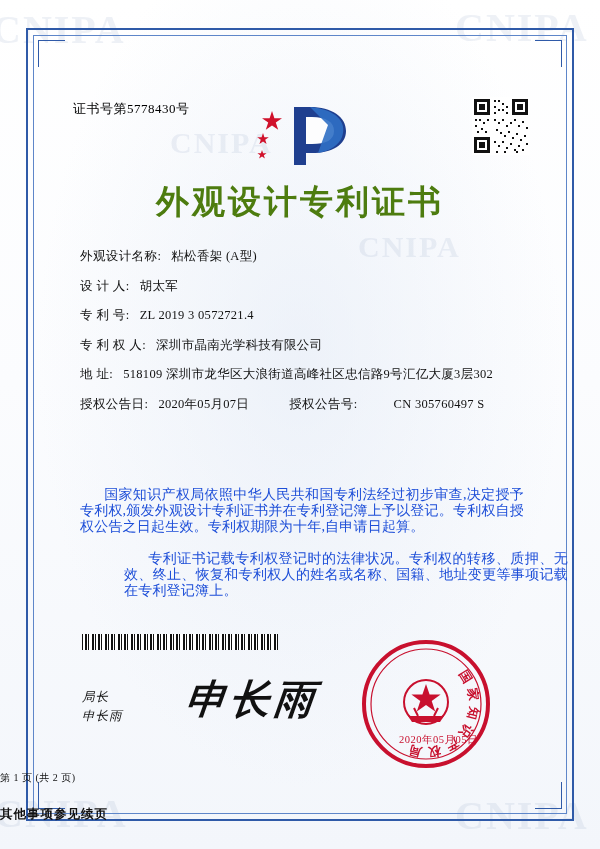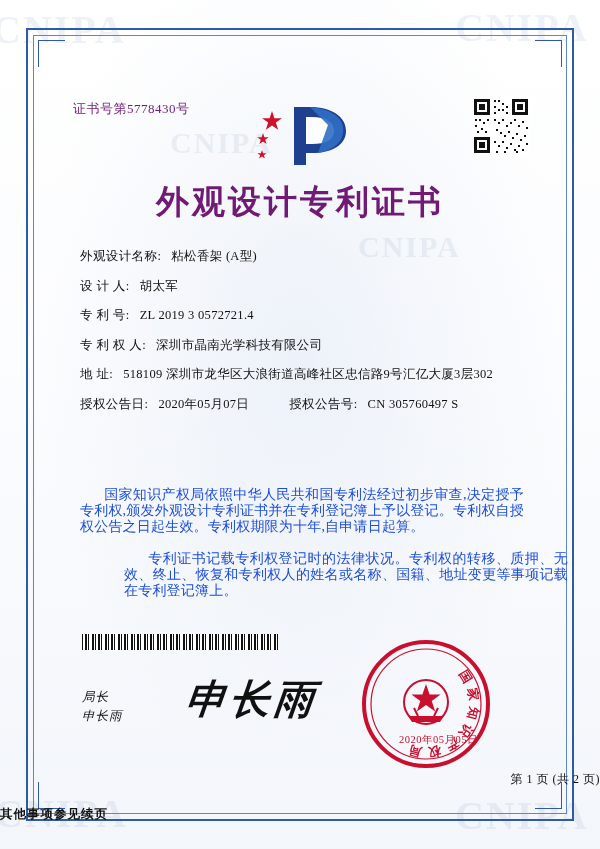--- a/index.html
+++ b/index.html
@@ -70,21 +70,21 @@
   .corner.tl { left: 38px;  top: 40px;  border-left-width: 1px; border-top-width: 1px; }
   .corner.tr { right: 38px; top: 40px;  border-right-width: 1px; border-top-width: 1px; }
   .corner.bl { left: 38px;  bottom: 40px; border-left-width: 1px; border-bottom-width: 1px; }
   .corner.br { right: 38px; bottom: 40px; border-right-width: 1px; border-bottom-width: 1px; }
 
   
   .cert-no {
     position: absolute;
     left: 73px; top: 100px;
     font-size: 13px;
-    color: #701a75;
+    color: #000000;
     letter-spacing: 0.5px;
   }
 
   .logo {
     position: absolute;
     left: 250px; top: 103px;
     width: 104px; height: 66px;
   }
 
   .qr {
@@ -95,21 +95,21 @@
   }
 
   .title {
     position: absolute;
     left: 0; right: 0;
     top: 180px;
     text-align: center;
     font-size: 33px;
     font-weight: bold;
     letter-spacing: 3px;
-    color: #701a75;
+    color: #4d7c0f;
     font-family: "Liberation Serif", "DejaVu Serif", serif;
   }
 
   
   .fields {
     position: absolute;
     left: 80px; top: 248px;
     width: 448px;
   }
   .row {
@@ -122,21 +122,21 @@
   .row .lbl {
     white-space: nowrap;
     letter-spacing: 0.4px;
   }
   .row .val {
     margin-left: 10px;
     letter-spacing: 0.3px;
   }
 
   .row.split { display: flex; align-items: flex-end; }
-  .row.split .seg2 { margin-left: 40px; display: flex; align-items: baseline; }
+  .row.split .seg2 { margin-left: 40px; display: flex; align-items: baseline; gap: 26px; }
 
   
   .para {
     position: absolute;
     left: 80px;
     width: 444px;
     font-size: 14px;
     line-height: 16px;
     color: #1d4ed8;
     text-align: justify;
@@ -196,22 +196,22 @@
     font-size: 10.5px;
     color: #c8102e;
     letter-spacing: 0.5px;
   }
 
   
   .page-no {
     position: absolute;
     left: 0; right: 0;
     top: 771px;
-    text-align: right;
-    font-size: 12px;
+    text-align: left;
+    font-size: 10px;
     color: #111;
     letter-spacing: 0.5px;
   }
   .footer-note {
     position: absolute;
     left: 0; right: 0;
     top: 806px;
     text-align: left;
     font-size: 12.5px;
     font-weight: bold;

